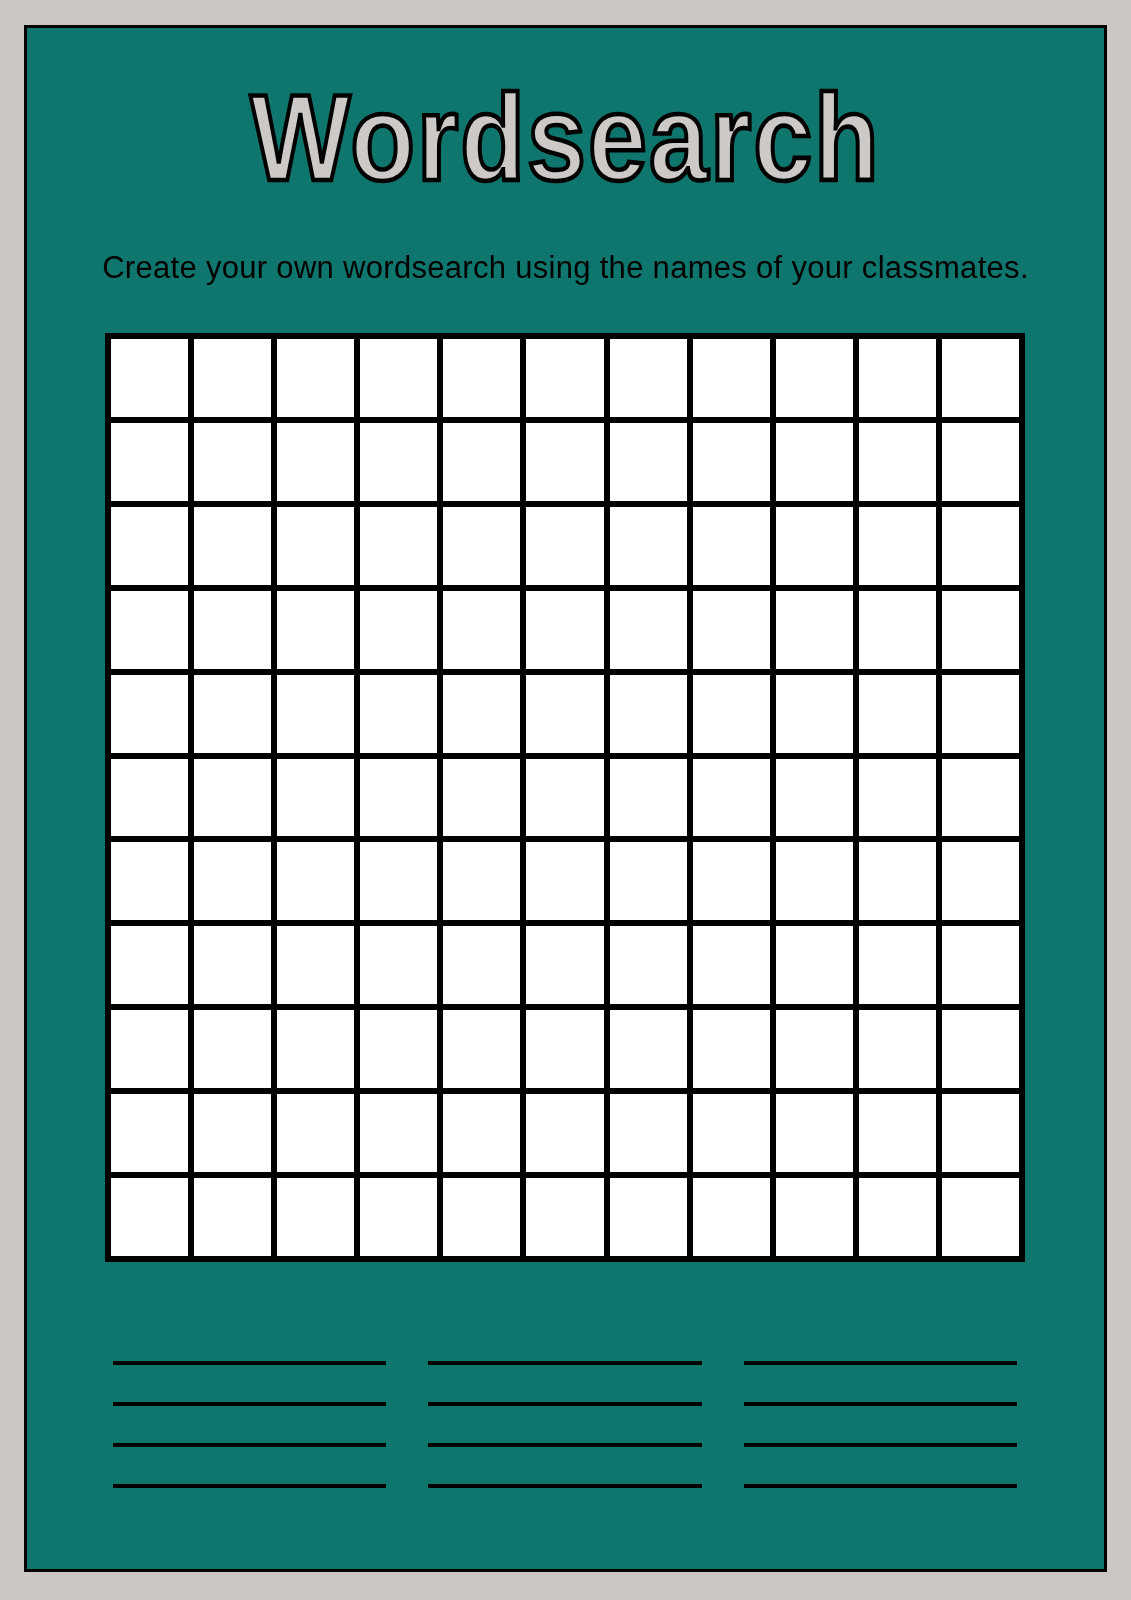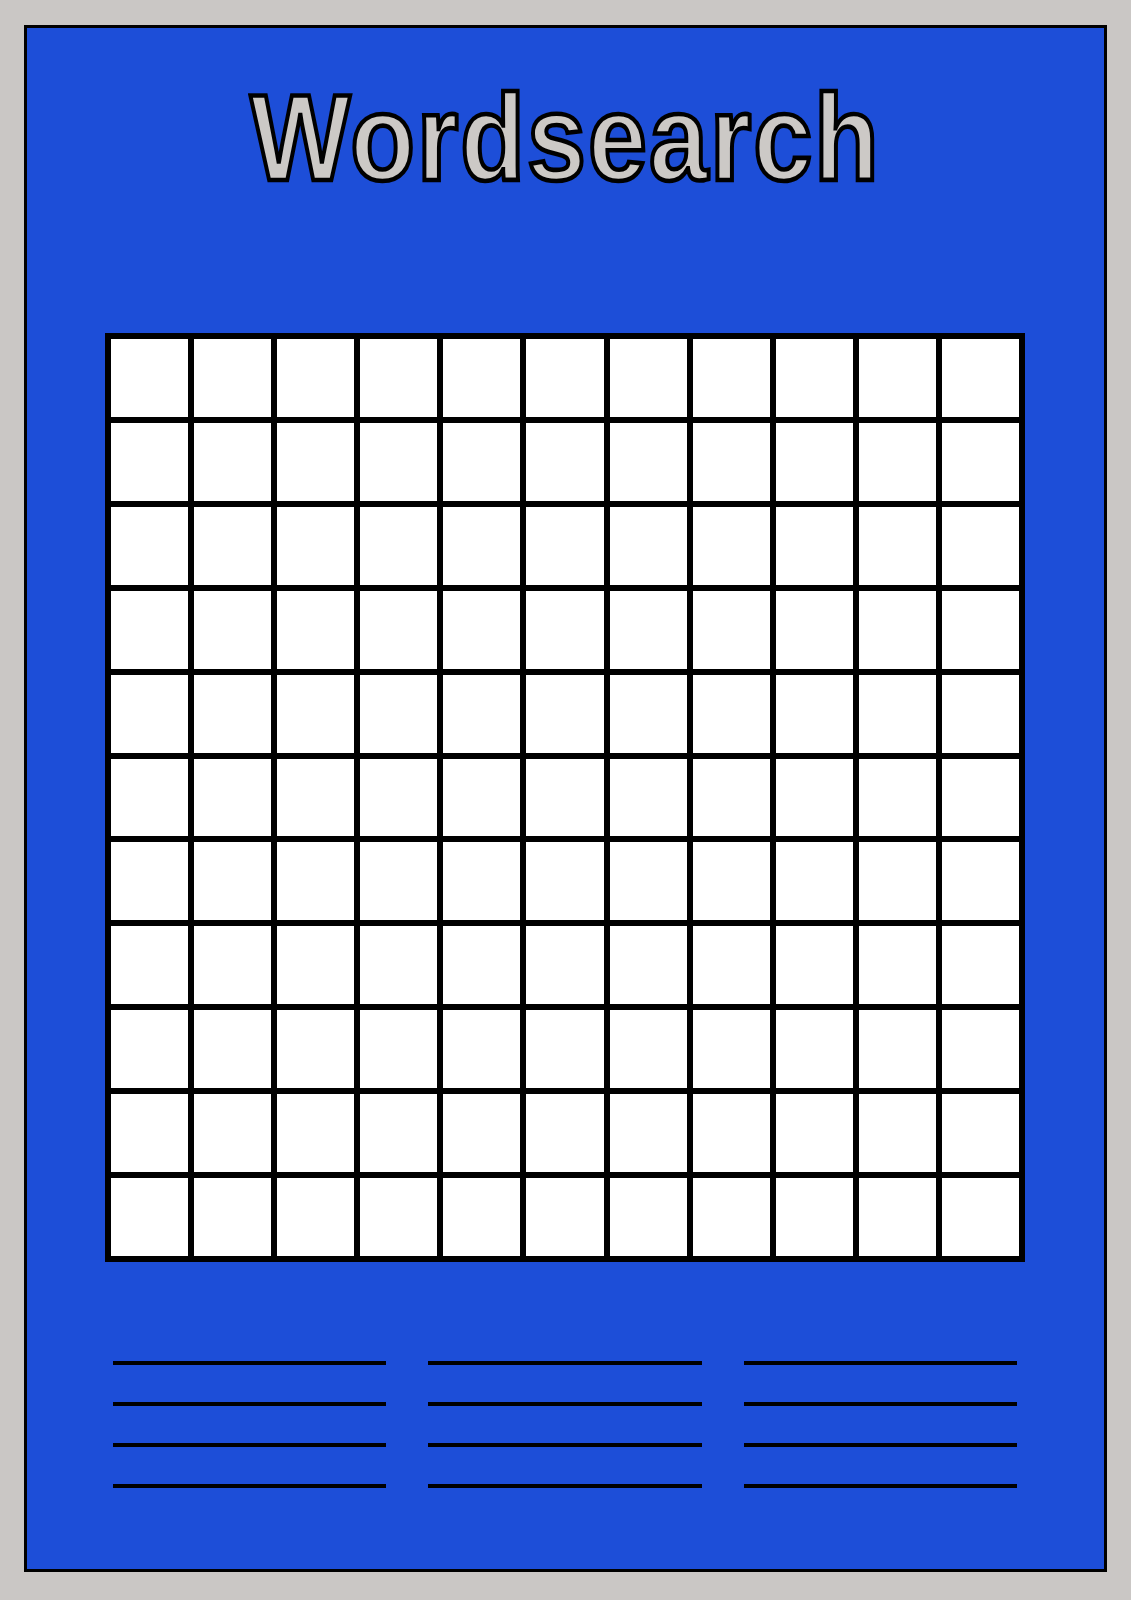--- a/index.html
+++ b/index.html
@@ -84,24 +84,25 @@
     background: #000;
     margin-bottom: 37px;
   }
   .answer-line:last-child {
     margin-bottom: 0;
   }
 </style>
 </head>
 <body style="background: rgb(202, 199, 197);">
 
-<div class="sheet" style="background: #1d4ed8; border-color: rgb(0, 0, 0);">
+<div class="sheet" style="background: #0f766e; border-color: rgb(0, 0, 0);">
 
   <div class="title" style="color: rgb(204, 201, 198); -webkit-text-stroke: 4px rgb(0, 0, 0);">Wordsearch</div>
 
+  <div class="instruction">Create your own wordsearch using the names of your classmates.</div>
 
   <div class="grid" id="wordsearch-grid" style="grid-template-columns: repeat(11, 1fr); grid-template-rows: repeat(11, 1fr); background: rgb(0, 0, 0);">
       <div class="grid-cell" style="background: rgb(255, 255, 255);"></div>
       <div class="grid-cell" style="background: rgb(255, 255, 255);"></div>
       <div class="grid-cell" style="background: rgb(255, 255, 255);"></div>
       <div class="grid-cell" style="background: rgb(255, 255, 255);"></div>
       <div class="grid-cell" style="background: rgb(255, 255, 255);"></div>
       <div class="grid-cell" style="background: rgb(255, 255, 255);"></div>
       <div class="grid-cell" style="background: rgb(255, 255, 255);"></div>
       <div class="grid-cell" style="background: rgb(255, 255, 255);"></div>

